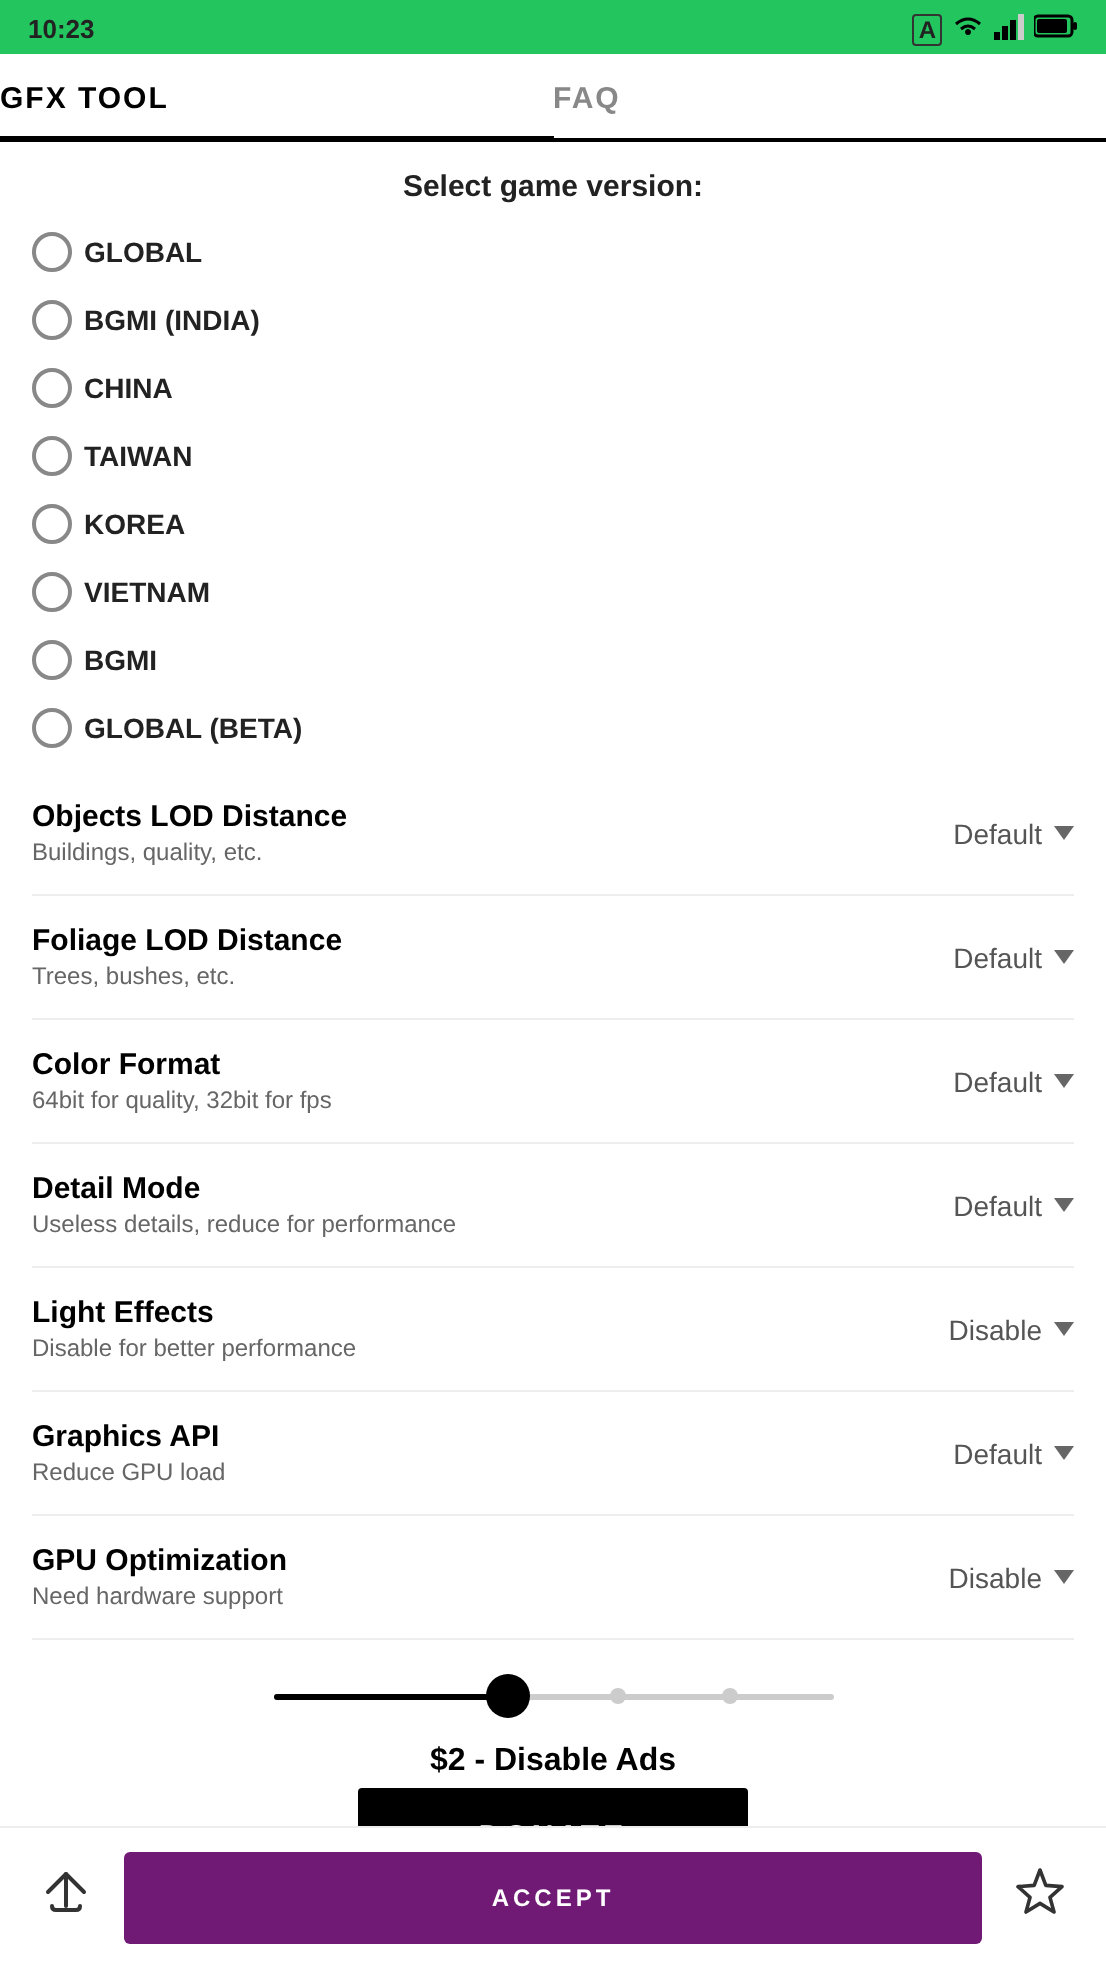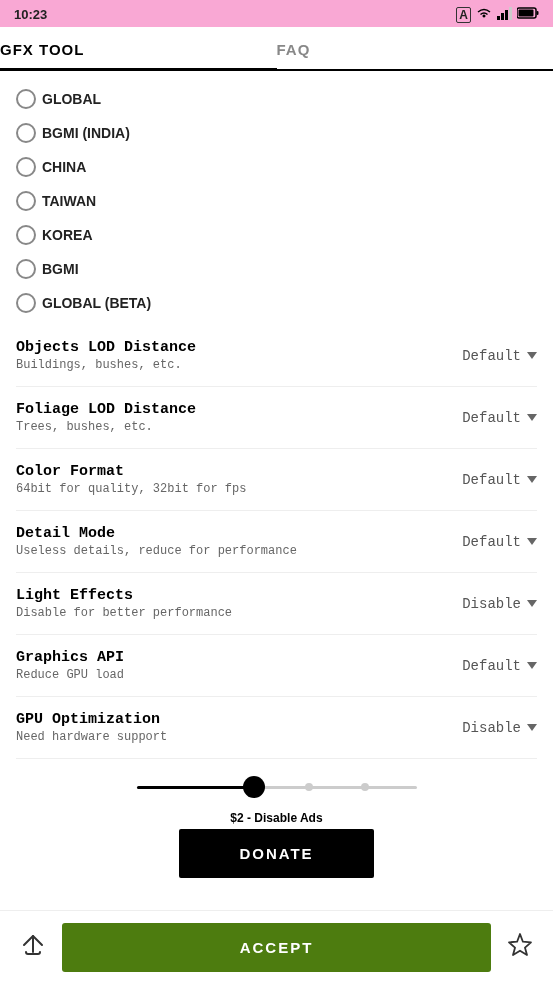--- a/index.html
+++ b/index.html
@@ -14,21 +14,21 @@
     }
 
     
     .status-bar {
       display: flex;
       justify-content: space-between;
       align-items: center;
       padding: 6px 14px 4px;
       font-size: 13px;
       font-weight: bold;
-      background: #f9a8d4;
+      background: #22c55e;
     }
     .status-icons {
       display: flex;
       align-items: center;
       gap: 4px;
     }
 
     
     .top-nav {
       display: flex;
@@ -91,21 +91,20 @@
       flex-shrink: 0;
     }
 
     
     .setting-row {
       padding: 14px 0;
       border-bottom: 1px solid #eee;
       display: flex;
       align-items: center;
       justify-content: space-between;
-      font-family: Liberation Mono, monospace;
     }
     .setting-info {
       flex: 1;
     }
     .setting-label {
       font-size: 15px;
       font-weight: bold;
       color: #000;
     }
     .setting-desc {
@@ -176,21 +175,21 @@
     .slider-tick {
       position: absolute;
       width: 8px;
       height: 8px;
       border-radius: 50%;
       background: #ccc;
       top: 50%;
       transform: translateY(-50%);
     }
     .donate-label {
-      font-size: 12px;
+      font-size: 16px;
       font-weight: bold;
       color: #000;
       margin-bottom: 4px;
     }
     .donate-btn {
       background: #000000;
       color: #fff;
       border: none;
       padding: 16px 60px;
       font-size: 15px;
@@ -215,25 +214,25 @@
     }
     .bottom-icon {
       font-size: 22px;
       color: #333;
       cursor: pointer;
       flex-shrink: 0;
     }
     .accept-btn {
       flex: 1;
       margin: 0 16px;
-      background: #4d7c0f;
+      background: #701a75;
       color: #fff;
       border: none;
       padding: 16px 0;
-      font-size: 15px;
+      font-size: 12px;
       font-weight: bold;
       letter-spacing: 2px;
       cursor: pointer;
       border-radius: 3px;
     }
     .star-icon {
       font-size: 22px;
       color: #333;
       cursor: pointer;
       flex-shrink: 0;
@@ -279,20 +278,21 @@
 </div>
 
 <div class="top-nav">
   <div class="top-nav-item active">GFX TOOL</div>
   <div class="top-nav-item">FAQ</div>
 </div>
 
 <div class="content">
 
   <div class="version-section">
+    <div class="version-title">Select game version:</div>
     <div class="version-options">
 
       <label class="version-option">
         <span class="radio-circle"></span>
         <span>GLOBAL</span>
       </label>
       <label class="version-option">
         <span class="radio-circle"></span>
         <span>BGMI (INDIA)</span>
       </label>
@@ -302,38 +302,42 @@
       </label>
 
       <label class="version-option">
         <span class="radio-circle"></span>
         <span>TAIWAN</span>
       </label>
       <label class="version-option">
         <span class="radio-circle"></span>
         <span>KOREA</span>
       </label>
+      <label class="version-option">
+        <span class="radio-circle"></span>
+        <span>VIETNAM</span>
+      </label>
 
       <label class="version-option">
         <span class="radio-circle"></span>
         <span>BGMI</span>
       </label>
       <label class="version-option">
         <span class="radio-circle"></span>
         <span>GLOBAL (BETA)</span>
       </label>
     </div>
   </div>
 
   <div>
 
     <div class="setting-row">
       <div class="setting-info">
         <div class="setting-label">Objects LOD Distance</div>
-        <div class="setting-desc">Buildings, bushes, etc.</div>
+        <div class="setting-desc">Buildings, quality, etc.</div>
       </div>
       <div class="setting-control">
         <span>Default</span>
         <span class="chevron-down"></span>
       </div>
     </div>
 
     <div class="setting-row">
       <div class="setting-info">
         <div class="setting-label">Foliage LOD Distance</div>

